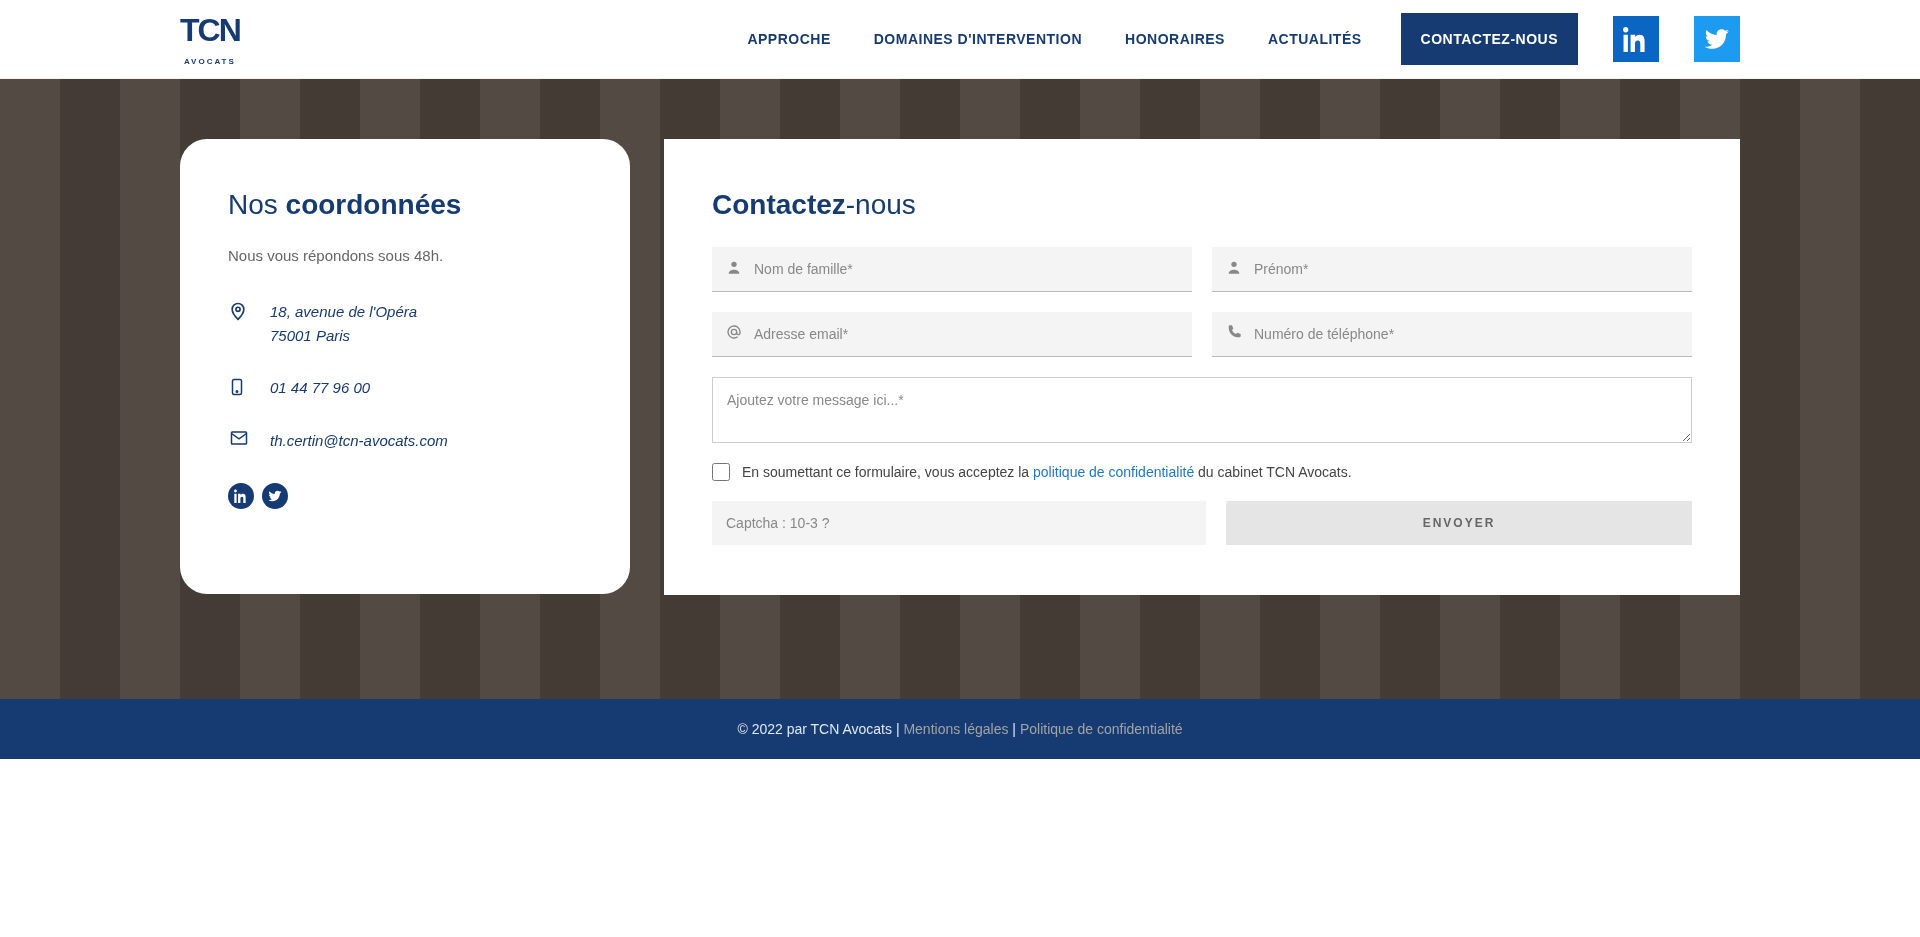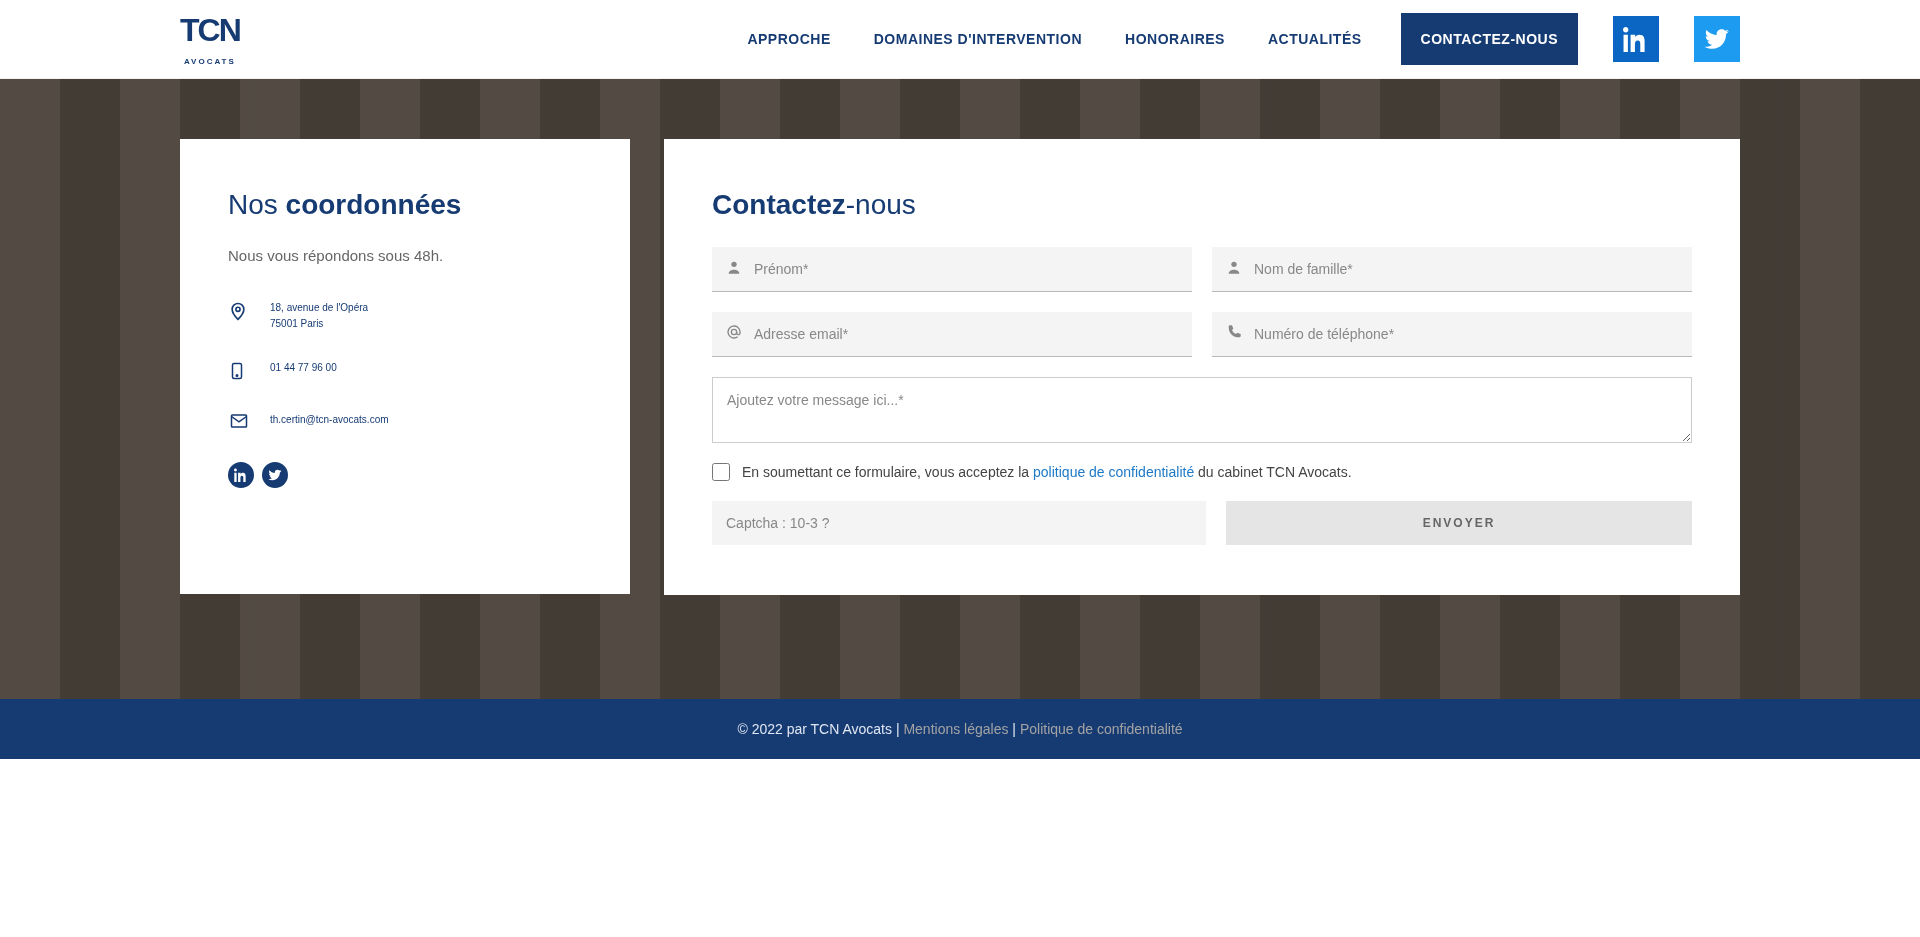--- a/index.html
+++ b/index.html
@@ -77,42 +77,43 @@
       repeating-linear-gradient(90deg, #6d6359 0 60px, #5a5047 60px 120px),
       linear-gradient(#8a8077, #564c43);
     filter: blur(0.3px);
   }
   .card {
     position: relative;
     background: #fff;
     padding: 50px 48px;
     flex-shrink: 0;
   }
-  .card.left  { width: 450px; min-height: 455px;}
+  .card.left  { width: 450px; min-height: 455px; border-radius: 27px;}
   .card.right { flex: 1; }
 
   h2 {
     font-size: 28px;
     font-weight: 300;
     color: #163b73;
     margin-bottom: 26px;
   }
   h2 strong { font-weight: 600; }
 
   .subtitle {
     color: #666;
     font-size: 15px;
     margin-bottom: 36px;
   }
   .coord-row {
     display: flex;
     gap: 20px;
     margin-bottom: 28px;
     color: #163b73;
-    font-size: 10px;
+    font-size: 15px;
+    font-style: italic;
   }
   .coord-row .icon { width: 22px; flex-shrink:0; }
   .coord-row .text { line-height: 1.6; }
 
   .mini-socials { display:flex; gap:8px; margin-top:30px;}
   .mini-social {
     width:26px; height:26px; border-radius:50%;
     background:#163b73; color:#fff;
     display:flex; align-items:center; justify-content:center;
   }
@@ -291,31 +292,31 @@
     </h2>
 
     <form class="form-grid">
       <label class="field">
         <span class="ficon">
           <svg width="16" height="16" viewBox="0 0 24 24" fill="currentColor">
               <circle cx="12" cy="8" r="4"></circle>
               <path d="M4 22c0-4 4-6 8-6s8 2 8 6"></path>
             </svg>
         </span>
-        <input type="text" placeholder="Prénom*" style="">
+        <input type="text" placeholder="Nom de famille*" style="">
       </label>
 
       <label class="field">
         <span class="ficon">
           <svg width="16" height="16" viewBox="0 0 24 24" fill="currentColor">
               <circle cx="12" cy="8" r="4"></circle>
               <path d="M4 22c0-4 4-6 8-6s8 2 8 6"></path>
             </svg>
         </span>
-        <input type="text" placeholder="Nom de famille*" style="">
+        <input type="text" placeholder="Prénom*" style="">
       </label>
 
       <label class="field">
         <span class="ficon">
           <svg width="16" height="16" viewBox="0 0 24 24" fill="none" stroke="currentColor" stroke-width="2">
               <circle cx="12" cy="12" r="4"></circle>
               <path d="M16 12v1.5a2.5 2.5 0 005 0V12a9 9 0 10-3.5 7.1"></path>
             </svg>
         </span>
         <input type="email" placeholder="Adresse email*" style="">

